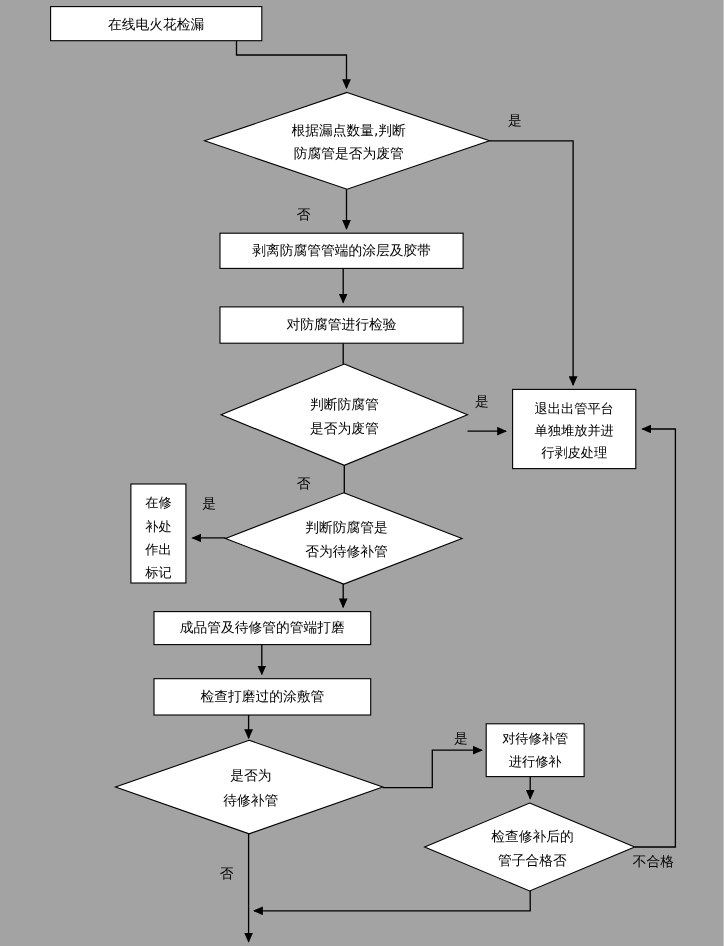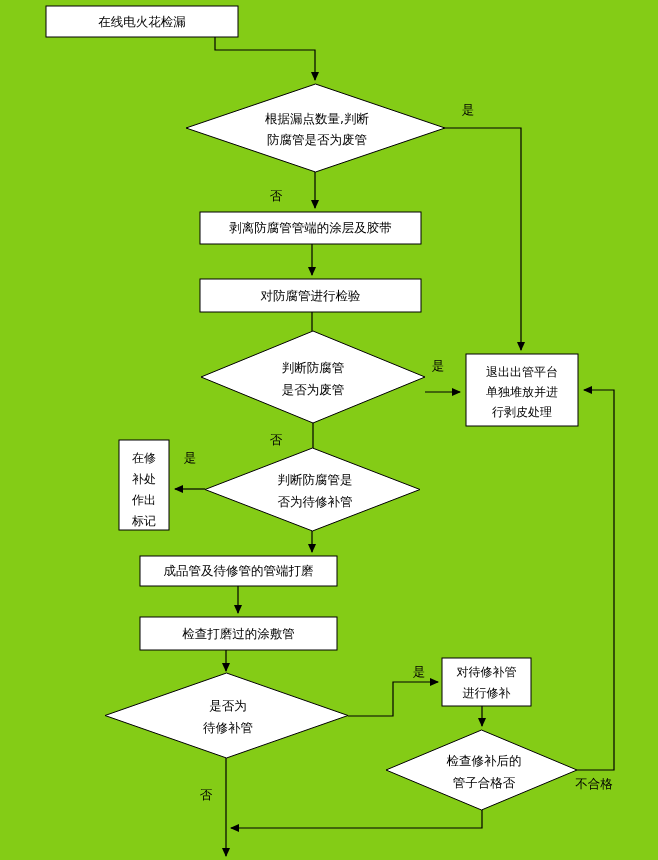--- a/index.html
+++ b/index.html
@@ -4,21 +4,21 @@
 <style>
   html, body {
     margin: 0;
     padding: 0;
     background: #ffffff;
   }
   #flowchart-root {
     position: relative;
     width: 658px;
     height: 860px;
-    background: #84cc16;
+    background: #a3a3a3;
     font-family: "DejaVu Sans", "Liberation Sans", sans-serif;
     overflow: hidden;
   }
   svg.fc {
     position: absolute;
     top: 0;
     left: 0;
     width: 658px;
     height: 860px;
   }

